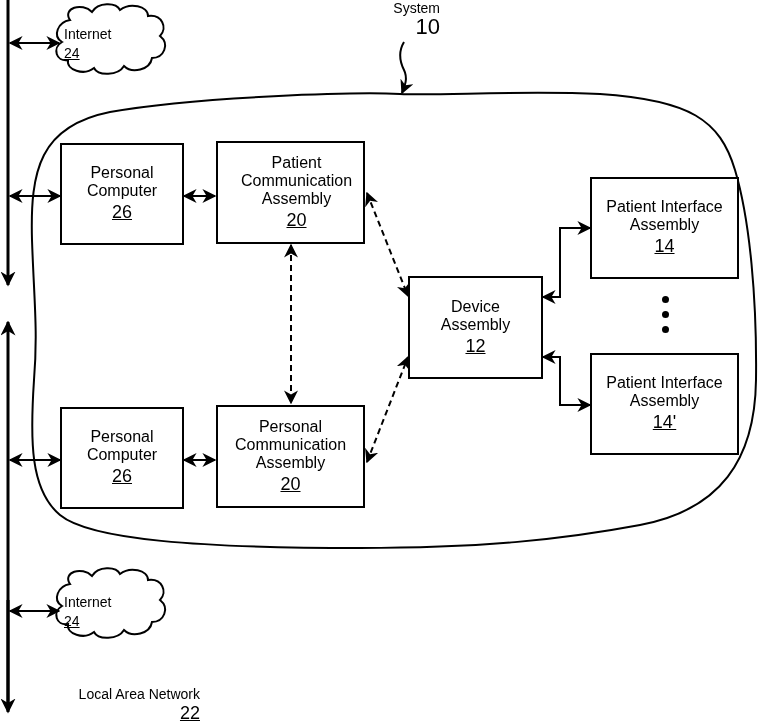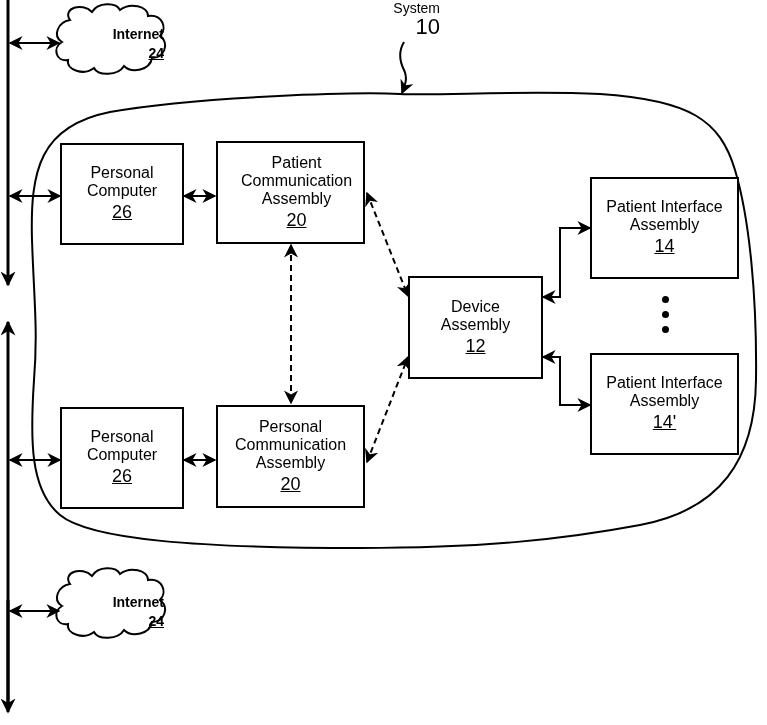--- a/index.html
+++ b/index.html
@@ -5,21 +5,21 @@
   html, body { margin: 0; padding: 0; background: #ffffff; }
   body { width: 767px; height: 725px; position: relative; overflow: hidden;
          font-family: "Liberation Sans", sans-serif; color: #000; }
   svg#diagram { position: absolute; left: 0; top: 0; }
   .box { position: absolute; border: 2px solid #000; background: #fff; box-sizing: border-box;
          display: flex; flex-direction: column; align-items: center; justify-content: center;
          text-align: center; font-size: 16px; line-height: 18px; }
   .ref { text-decoration: underline; font-size: 18px; line-height: 24px; }
   .label { position: absolute; text-align: right; font-size: 14px; line-height: 16px; }
   .label .ref { font-size: 18px; line-height: 22px; }
-  .cloud-text { position: absolute; text-align: right; font-size: 14px; line-height: 16px; width: 100px; font-weight: bold; }
+  .cloud-text { position: absolute; text-align: left; font-size: 14px; line-height: 16px; width: 100px; }
   .cloud-text .ref { font-size: 14px; line-height: 22px; }
   .dots { position: absolute; }
   .dot { width: 7px; height: 7px; border-radius: 50%; background: #000; margin-bottom: 8px; }
 </style>
 </head>
 <body>
 
 <svg id="diagram" width="767" height="725" viewBox="0 0 767 725">
   <defs>
     <marker id="ah" viewBox="0 0 10 10" refX="9" refY="5" markerWidth="7" markerHeight="7" orient="auto-start-reverse">
@@ -115,13 +115,15 @@
   <div class="ref">14'</div>
 </div>
 
 <div class="dots" style="left:662px; top:296px;">
   <div class="dot"></div>
   <div class="dot"></div>
   <div class="dot"></div>
 </div>
 
 <div class="label" style="left:30px; top:686px; width:170px;">
+  <div>Local Area Network</div>
+  <div class="ref">22</div>
 </div>
 
 </body></html>

